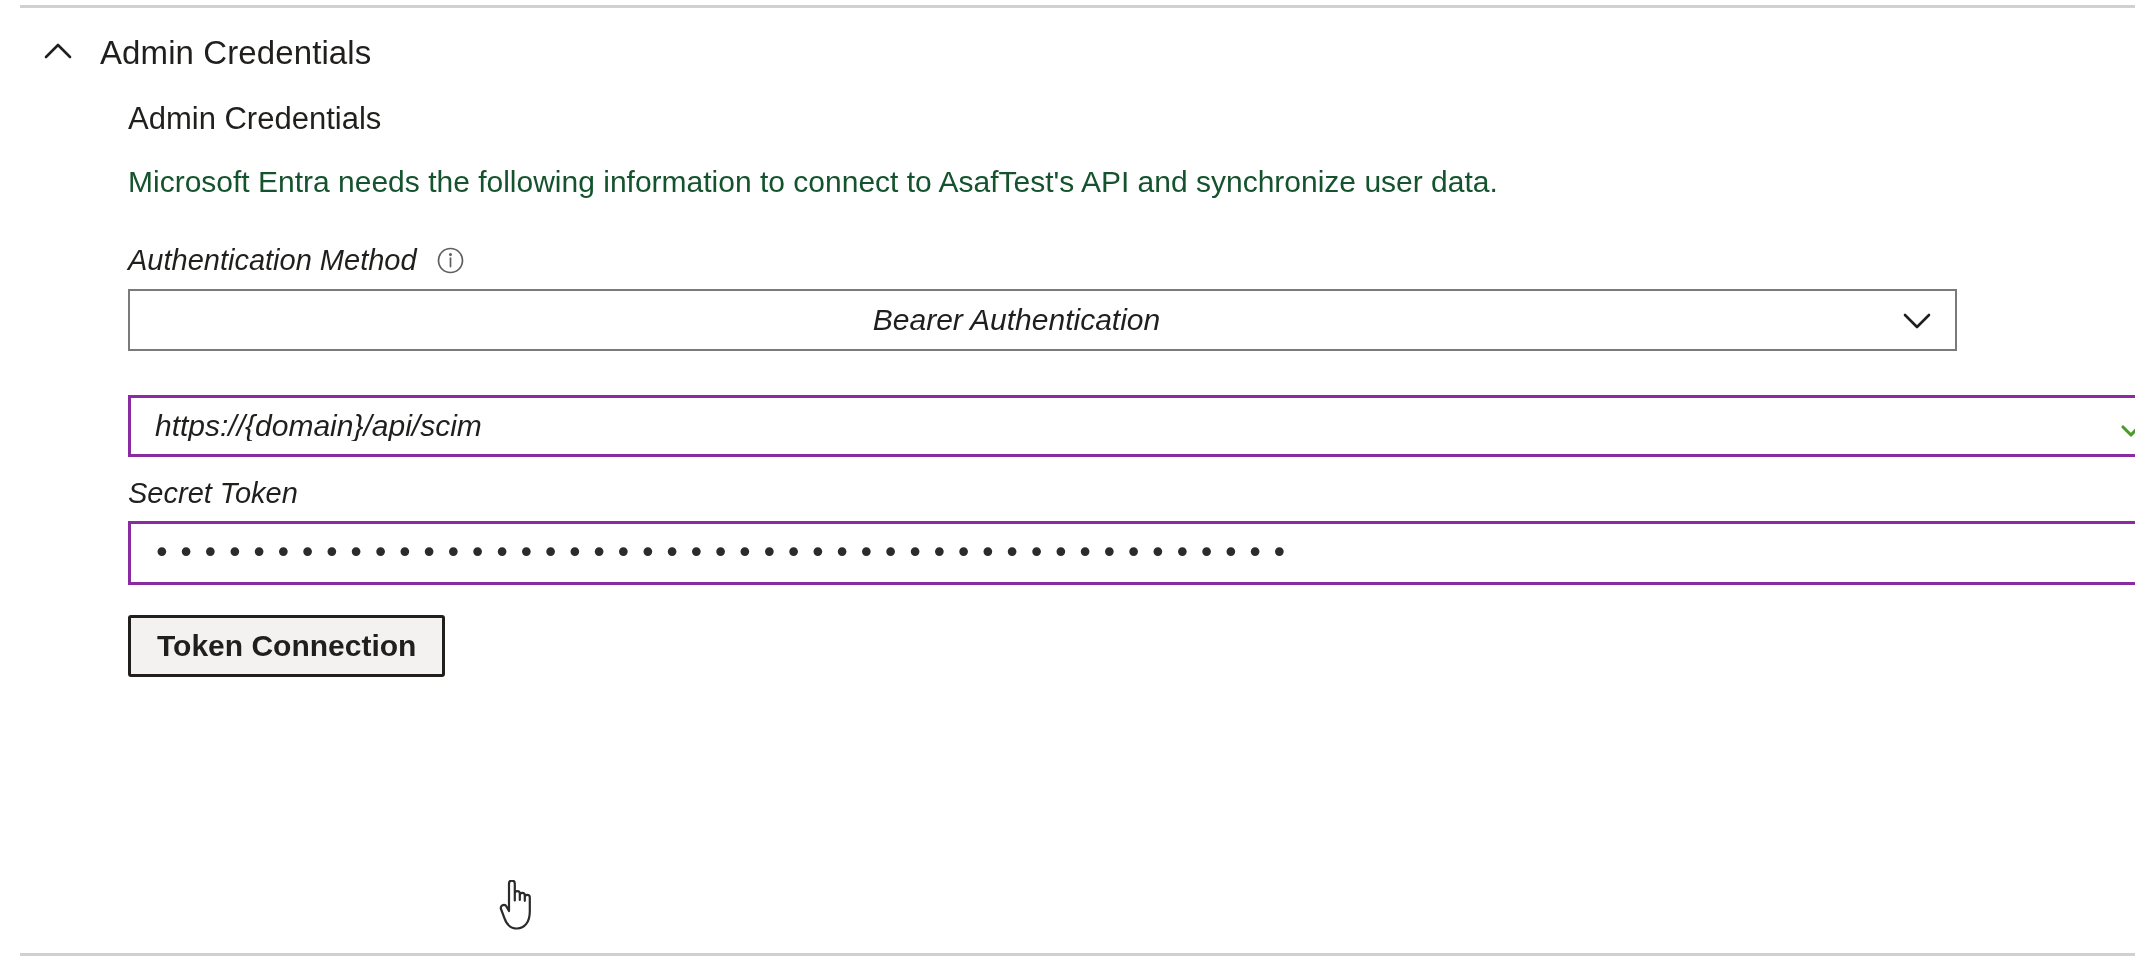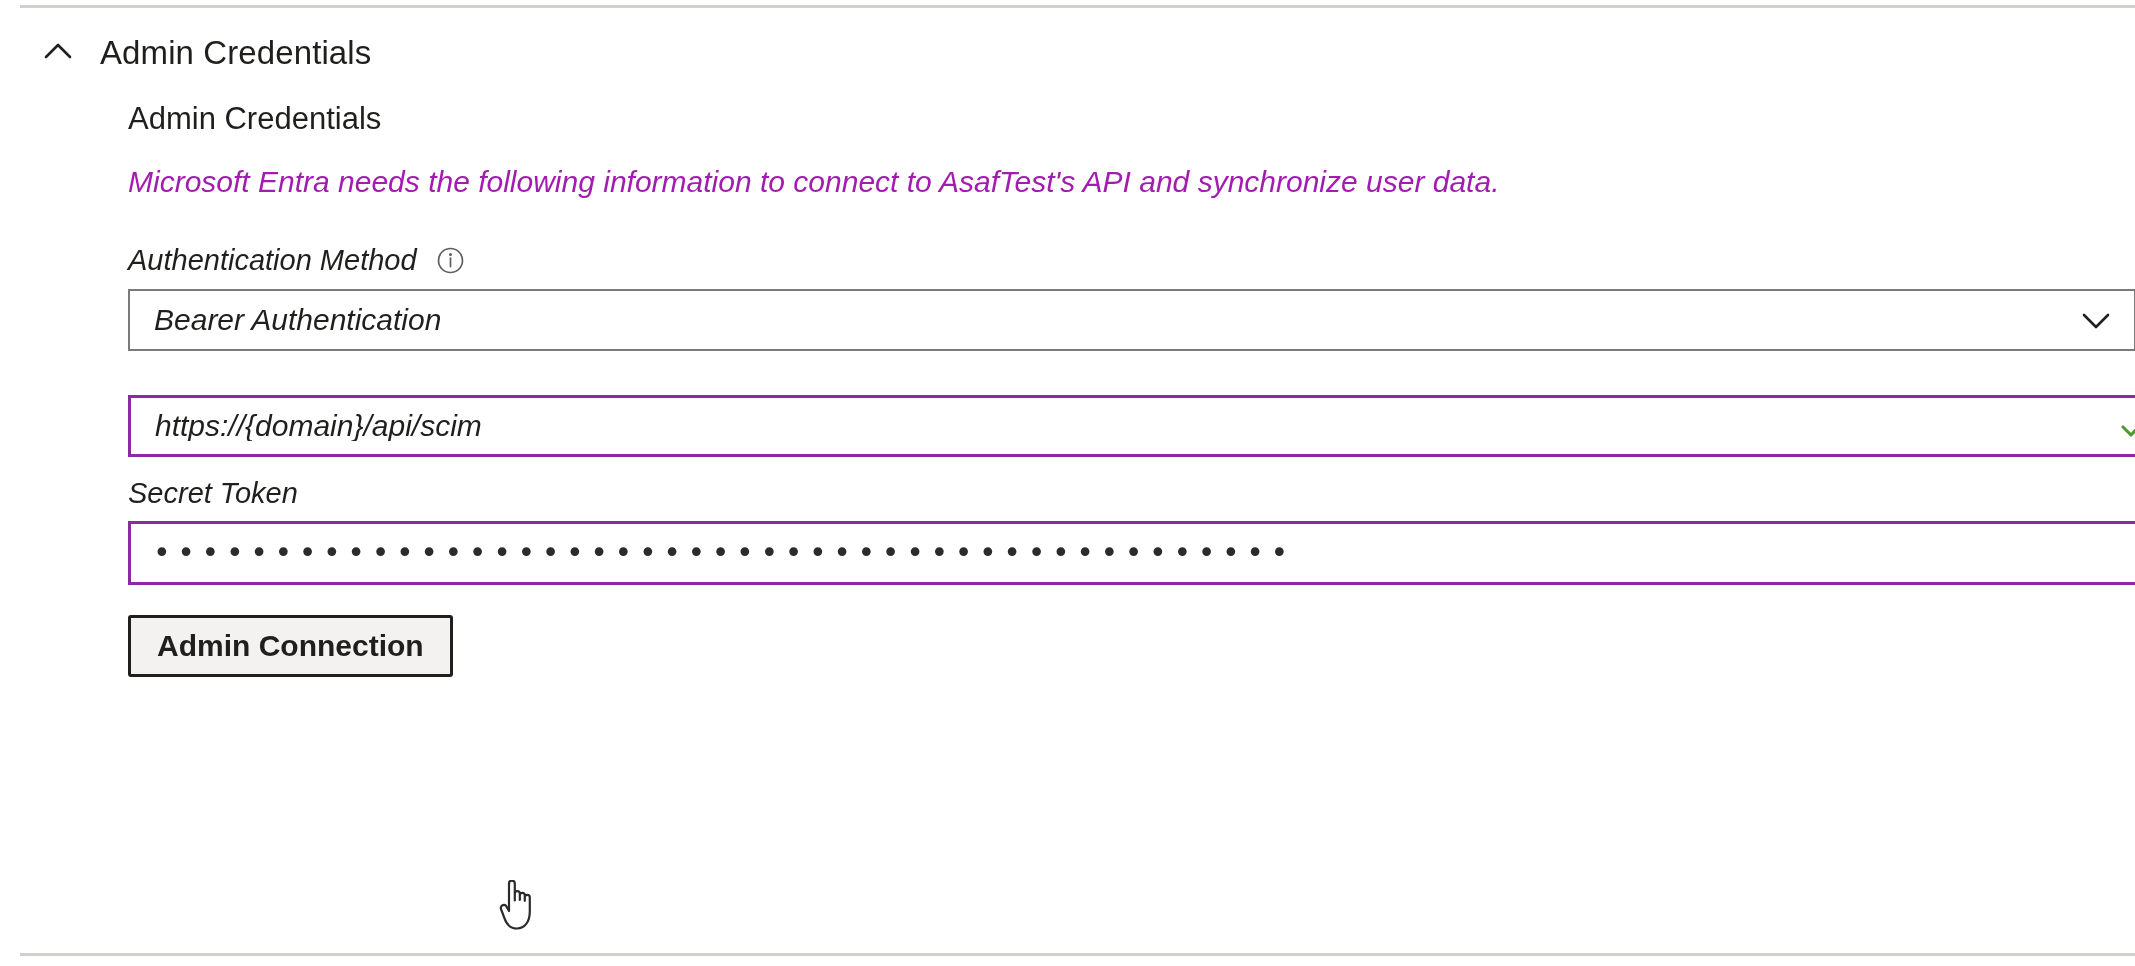--- a/index.html
+++ b/index.html
@@ -80,25 +80,24 @@
     font-weight: 400;
     color: #201f1e;
     line-height: 1.2;
     margin: 0;
     white-space: nowrap;
   }
 
   .description {
     font-size: 30px;
     font-weight: 400;
-    color: #a21caf;
+    color: #14532d;
     line-height: 1.25;
     margin: 26px 0 0 0;
     white-space: nowrap;
-    font-style: italic;
   }
 
   
   .field {
     margin-top: 44px;
     font-style: italic;
   }
   .field.tight { margin-top: 21px; }
 
   .field-label {
@@ -135,21 +134,22 @@
   .control {
     position: relative;
     height: 62px;
     width: 1966px;
     background: #ffffff;
     display: flex;
     align-items: center;
   }
   .control.dropdown {
     border: 2px solid #7a7a7a;
-    width: 2008px;
+    width: 1829px;
+    text-align: center;
   }
   .control.text-input,
   .control.secret-input {
     border: 3px solid #8a2ba2;
     width: 2047px;
   }
   .control.secret-input { height: 64px; }
 
   .control-value {
     font-size: 30px;
@@ -278,21 +278,21 @@
     <div class="field tight">
       <div class="field-label">
         <span class="label-text">Secret Token</span>
       </div>
       <div class="control secret-input">
         <span class="secret-dots" placeholder="">•••••••••••••••••••••••••••••••••••••••••••••••</span>
       </div>
     </div>
 
     <div class="btn-row">
-      <button class="test-button">Admin Connection</button>
+      <button class="test-button">Token Connection</button>
     </div>
 
   </div>
 
   <span class="cursor-pointer">
     <svg width="42" height="54" viewBox="0 0 42 54" aria-hidden="true">
       <path d="M13 3.5 C13 1.8 14.3 0.6 15.9 0.6 C17.5 0.6 18.8 1.8 18.8 3.5
                L18.8 20.5 L18.8 13.6 C18.8 12.2 19.9 11.1 21.3 11.1
                C22.7 11.1 23.8 12.2 23.8 13.6 L23.8 20.0 L23.8 15.4
                C23.8 14.0 24.9 12.9 26.3 12.9 C27.7 12.9 28.8 14.0 28.8 15.4

